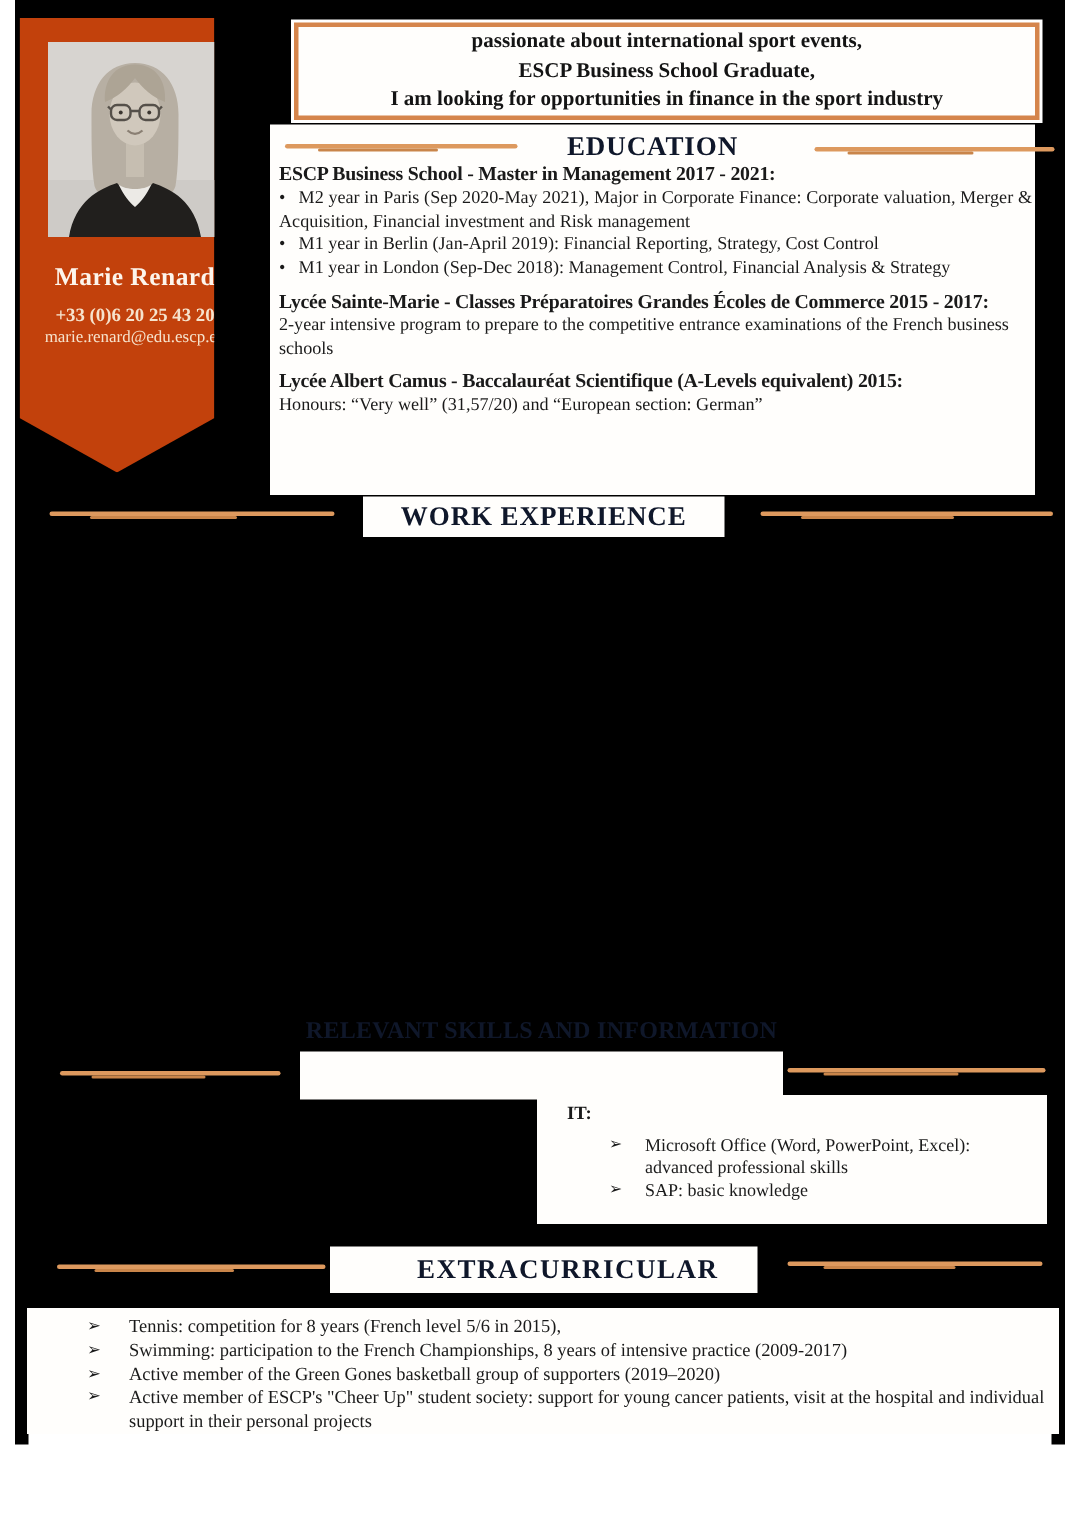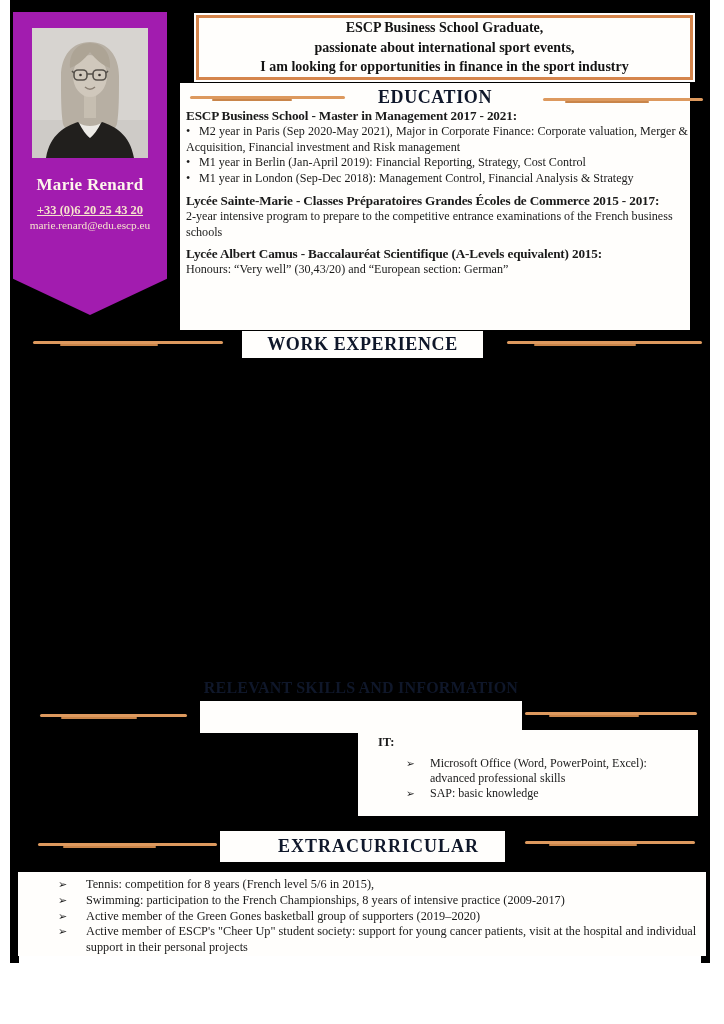--- a/index.html
+++ b/index.html
@@ -5,28 +5,28 @@
   html,body{margin:0;padding:0;background:#ffffff;}
   .page{position:relative;width:724px;height:1024px;background:#ffffff;overflow:hidden;
         font-family:"Liberation Serif","DejaVu Serif",serif;color:#1a1a1a;}
   .abs{position:absolute;}
   .black-bg{left:10px;top:0;width:700px;height:950px;background:#000;}
   .tab{background:#000;}
   .tab-left{left:10px;top:950px;width:9px;height:13px;}
   .tab-right{left:701px;top:950px;width:9px;height:13px;}
 
   
-  .ribbon{left:13px;top:12px;width:154px;height:303px;background:#a21caf;
+  .ribbon{left:13px;top:12px;width:130px;height:303px;background:#c2410c;
           clip-path:polygon(0 0,100% 0,100% 88%,50% 100%,0 88%);}
   .photo{left:19px;top:16px;width:116px;height:130px;}
   .photo svg{display:block;width:116px;height:130px;}
   .profile-name{left:0;top:163px;width:154px;text-align:center;font-weight:bold;
                 font-size:17px;color:#fdf5ec;letter-spacing:.3px;}
   .profile-phone{left:0;top:191px;width:154px;text-align:center;font-weight:bold;
-                 font-size:12.5px;color:#f6e3cd;text-decoration:underline;}
+                 font-size:12.5px;color:#f6e3cd;}
   .profile-email{left:0;top:207px;width:154px;text-align:center;font-size:11.3px;color:#f6e3cd;}
   .ribbon-inner{position:absolute;left:0;top:0;width:100%;height:100%;}
 
   
   .header-box{left:196px;top:15px;width:497px;height:65px;background:#fffefc;
               border:3px solid #d5854c;box-shadow:0 0 0 2px #ffffff;box-sizing:border-box;
               display:flex;flex-direction:column;justify-content:center;text-align:center;}
   .header-box div{font-weight:bold;font-size:14px;line-height:19.5px;color:#141414;}
 
   
@@ -75,22 +75,22 @@
 </head>
 <body>
 
 <div class="page">
 
   <div class="abs black-bg"></div>
   <div class="abs tab tab-left"></div>
   <div class="abs tab tab-right"></div>
 
   <div class="abs header-box">
+    <div>passionate about international sport events,</div>
     <div>ESCP Business School Graduate,</div>
-    <div>passionate about international sport events,</div>
     <div>I am looking for opportunities in finance in the sport industry</div>
   </div>
 
   <div class="abs ribbon">
     <div class="ribbon-inner">
       <div class="abs photo">
         <svg viewBox="0 0 116 130">
           <rect width="116" height="130" fill="#d7d4d0"></rect>
           <rect y="92" width="116" height="38" fill="#cecbc7"></rect>
           <path d="M58 14 C40 14 29 28 29 48 C29 68 29 84 31 96 C33 103 42 105 47 103 L70 103 C75 105 83 103 85 96 C87 84 87 68 87 48 C87 28 76 14 58 14Z" fill="#b7afa3"></path>
@@ -122,21 +122,21 @@
   <div class="dline line-edu-r"></div>
 
   <div class="abs edu-content">
     <div class="edu-h">ESCP Business School - Master in Management 2017 - 2021:</div>
     <div class="ed-b"><span class="mark">•</span><span>M2 year in Paris (Sep 2020-May 2021), Major in Corporate Finance: Corporate valuation, Merger &amp; Acquisition, Financial investment and Risk management</span></div>
     <div class="ed-b"><span class="mark">•</span><span>M1 year in Berlin (Jan-April 2019): Financial Reporting, Strategy, Cost Control</span></div>
     <div class="ed-b"><span class="mark">•</span><span>M1 year in London (Sep-Dec 2018): Management Control, Financial Analysis &amp; Strategy</span></div>
     <div class="edu-h sp">Lycée Sainte-Marie - Classes Préparatoires Grandes Écoles de Commerce 2015 - 2017:</div>
     <div>2-year intensive program to prepare to the competitive entrance examinations of the French business schools</div>
     <div class="edu-h sp">Lycée Albert Camus - Baccalauréat Scientifique (A-Levels equivalent) 2015:</div>
-    <div>Honours: “Very well” (30,43/20) and “European section: German”</div>
+    <div>Honours: “Very well” (31,57/20) and “European section: German”</div>
   </div>
 
   <div class="abs white-box we-box"></div>
   <div class="abs sec-title we-title">WORK EXPERIENCE</div>
   <div class="dline line-we-l"></div>
   <div class="dline line-we-r"></div>
 
   <div class="abs white-box skills-box"></div>
   <div class="abs sec-title skills-title">RELEVANT SKILLS AND INFORMATION</div>
   <div class="dline line-sk-l"></div>

